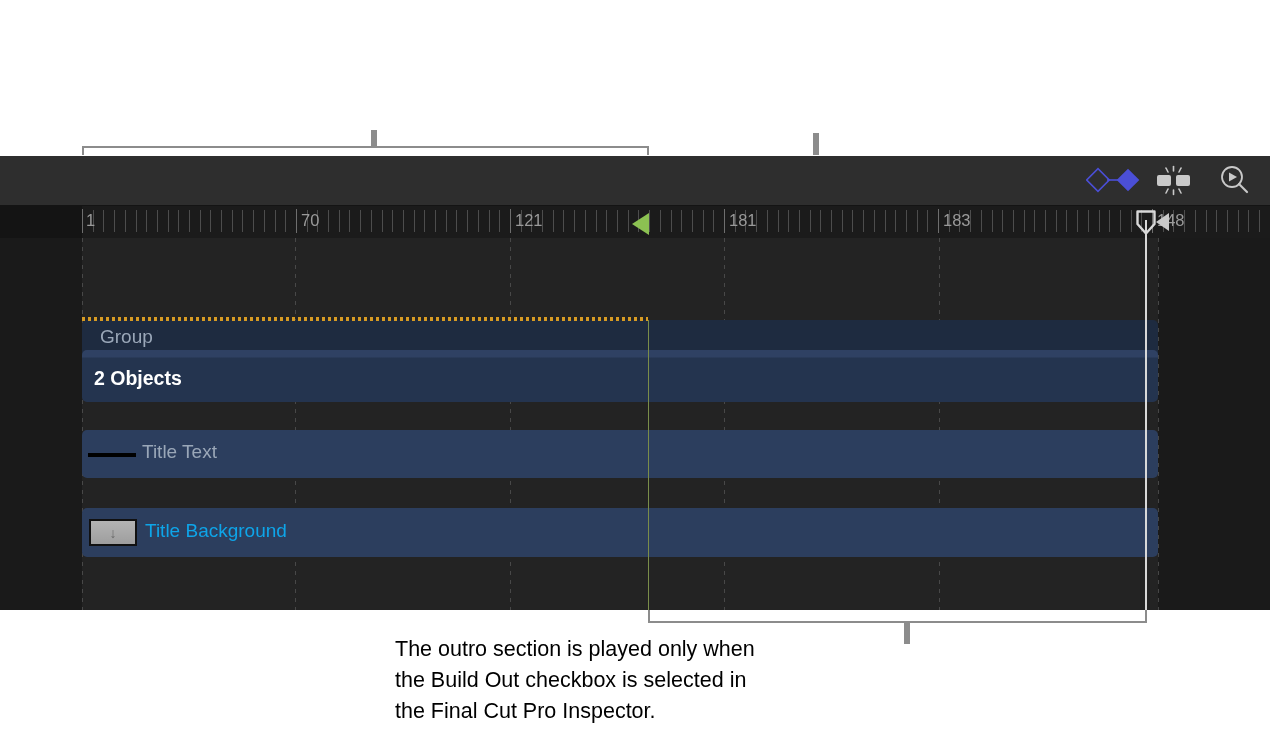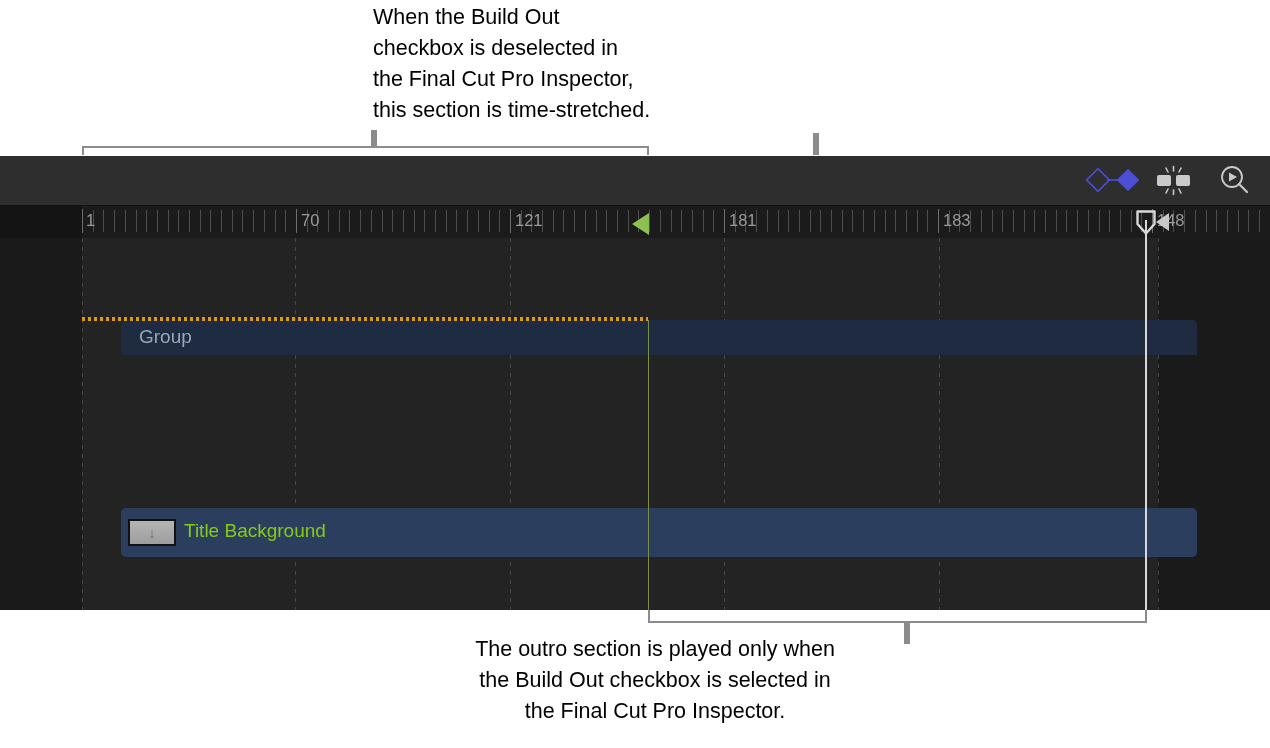--- a/index.html
+++ b/index.html
@@ -20,21 +20,21 @@
   .annot {
     position: absolute;
     color: #000000;
     font-size: 21.5px;
     line-height: 31px;
     white-space: pre-line;
     font-family: "Liberation Sans", sans-serif;
   }
   #annot-top-left  { left: 373px; top: 2px;  width: 420px; text-align: left; }
   #annot-top-right { left: 819px; top: 104px; width: 420px; text-align: left; }
-  #annot-bottom    { left: 395px; top: 634px; width: 520px; text-align: center; }
+  #annot-bottom    { left: 395px; top: 634px; width: 520px; }
 
   
   .bracket {
     position: absolute;
     border-color: #8c8c8c;
     border-style: solid;
     box-sizing: border-box;
   }
   
   #bracket-top {
@@ -155,21 +155,20 @@
     z-index: 6;
   }
 
   
   .clip {
     position: absolute;
     left: 82px;
     border-radius: 5px;
     box-sizing: border-box;
     overflow: hidden;
-    margin-left: 39px;
   }
   .clip-label {
     position: absolute;
     font-size: 19px;
     font-family: "Liberation Sans", sans-serif;
     white-space: nowrap;
   }
 
   
   #clip-group {
@@ -206,21 +205,21 @@
     left: 6px; top: 23px;
     width: 48px; height: 4px;
     background: #000000;
   }
 
   
   #clip-titlebg {
     top: 270px; width: 1076px; height: 49px;
     background: #2c3e5e;
   }
-  #clip-titlebg .clip-label { left: 63px; top: 12px; color: #84cc16; }
+  #clip-titlebg .clip-label { left: 63px; top: 12px; color: #0ea5e9; }
   #thumb-box {
     position: absolute;
     left: 7px; top: 11px;
     width: 48px; height: 27px;
     background: linear-gradient(to bottom, #b4b4b4, #9e9e9e);
     border: 2px solid #111111;
     box-sizing: border-box;
   }
   #thumb-box .arrow {
     position: absolute;
@@ -277,24 +276,20 @@
   #edge-top {
     position: absolute; left: 0; top: 155px; width: 1270px; height: 1px;
     background: #ffffff;
   }
 </style>
 </head>
 <body>
 
 <div id="root">
 
-  <div class="annot" id="annot-top-left">When the Build Out
-checkbox is deselected in
-the Final Cut Pro Inspector,
-this section is time-stretched.</div>
 
 
   <div class="annot" id="annot-bottom">The outro section is played only when
 the Build Out checkbox is selected in
 the Final Cut Pro Inspector.</div>
 
   <div class="bracket" id="bracket-top"></div>
   <div class="bracket" id="bracket-top-leader"></div>
 
   <div class="bracket" id="leader-buildout"></div>
@@ -478,21 +473,28 @@
           <div class="vgrid" style="left: 510px;"></div>
           <div class="vgrid" style="left: 724px;"></div>
           <div class="vgrid" style="left: 939px;"></div>
           <div class="vgrid" style="left: 1158px;"></div>
         </div>
 
       <div class="clip" id="clip-group">
         <span class="clip-label">Group</span>
       </div>
 
-
+      <div class="clip" id="clip-objects">
+        <span class="clip-label">2 Objects</span>
+      </div>
+
+      <div class="clip" id="clip-titletext">
+        <span id="thumb-line"></span>
+        <span class="clip-label">Title Text</span>
+      </div>
 
       <div class="clip" id="clip-titlebg">
         <span id="thumb-box">
           <span class="arrow">↓</span>
         </span>
         <span class="clip-label">Title Background</span>
       </div>
 
       <div id="orange-dots"></div>
 

